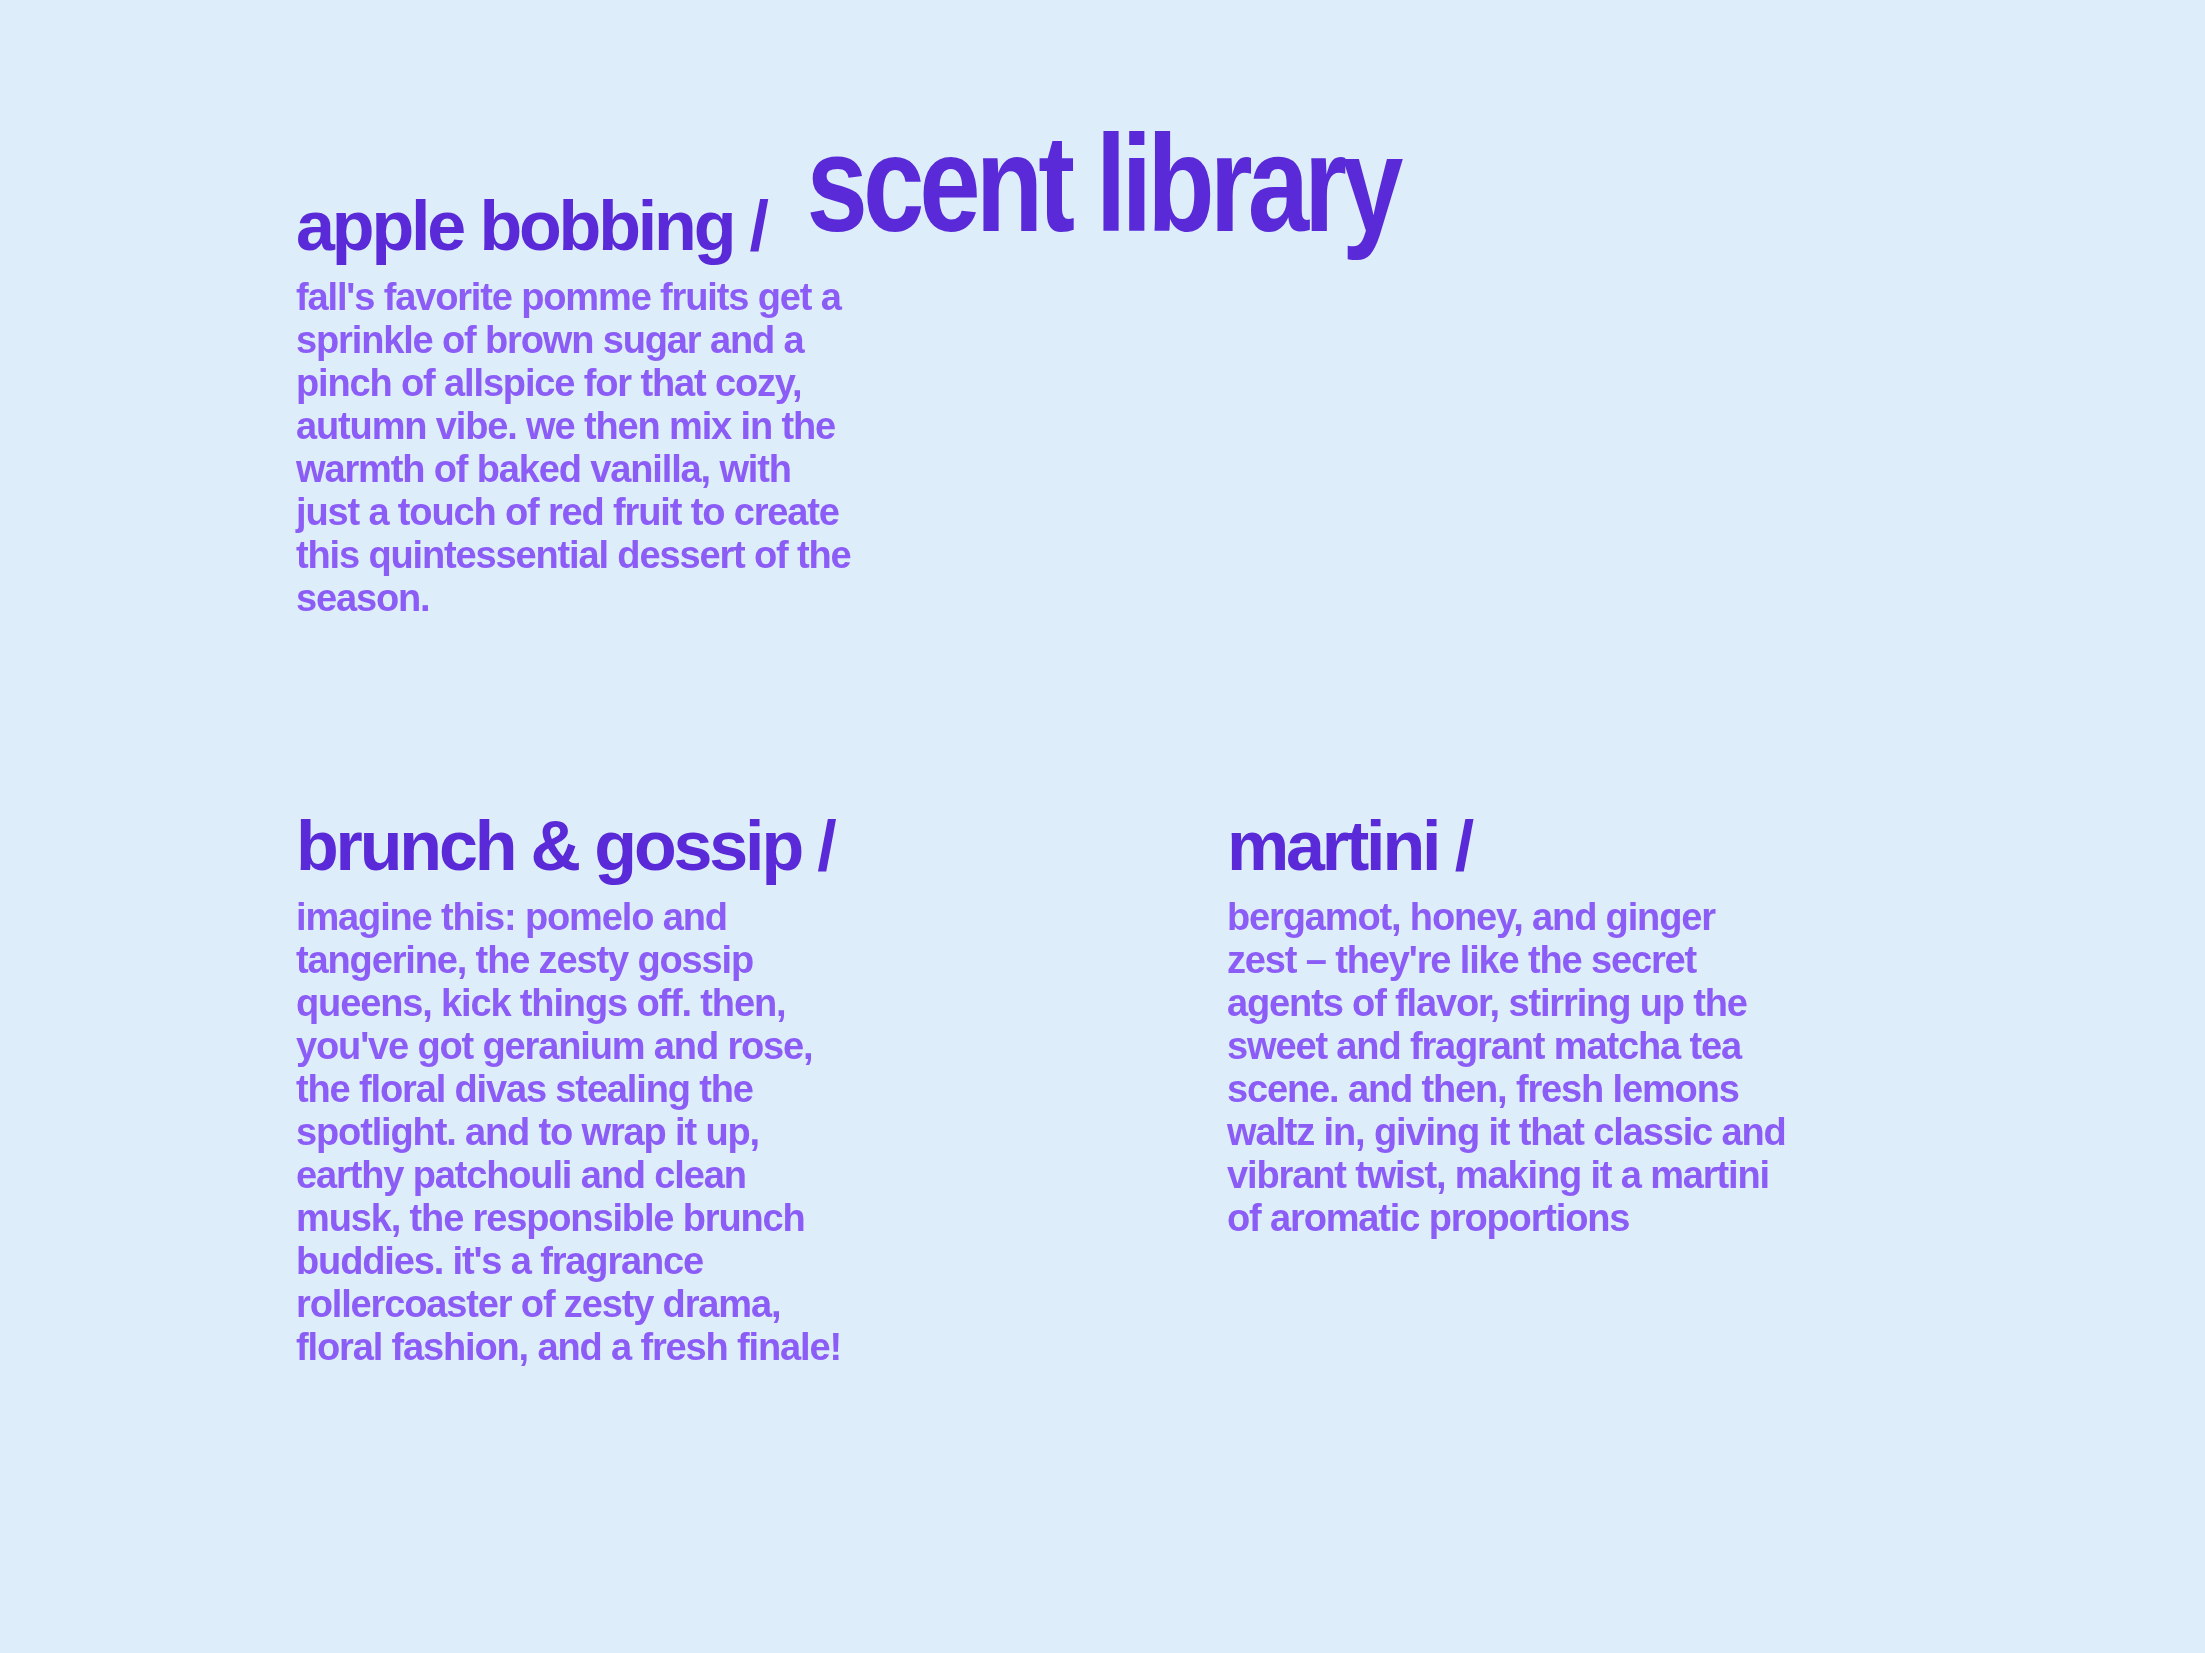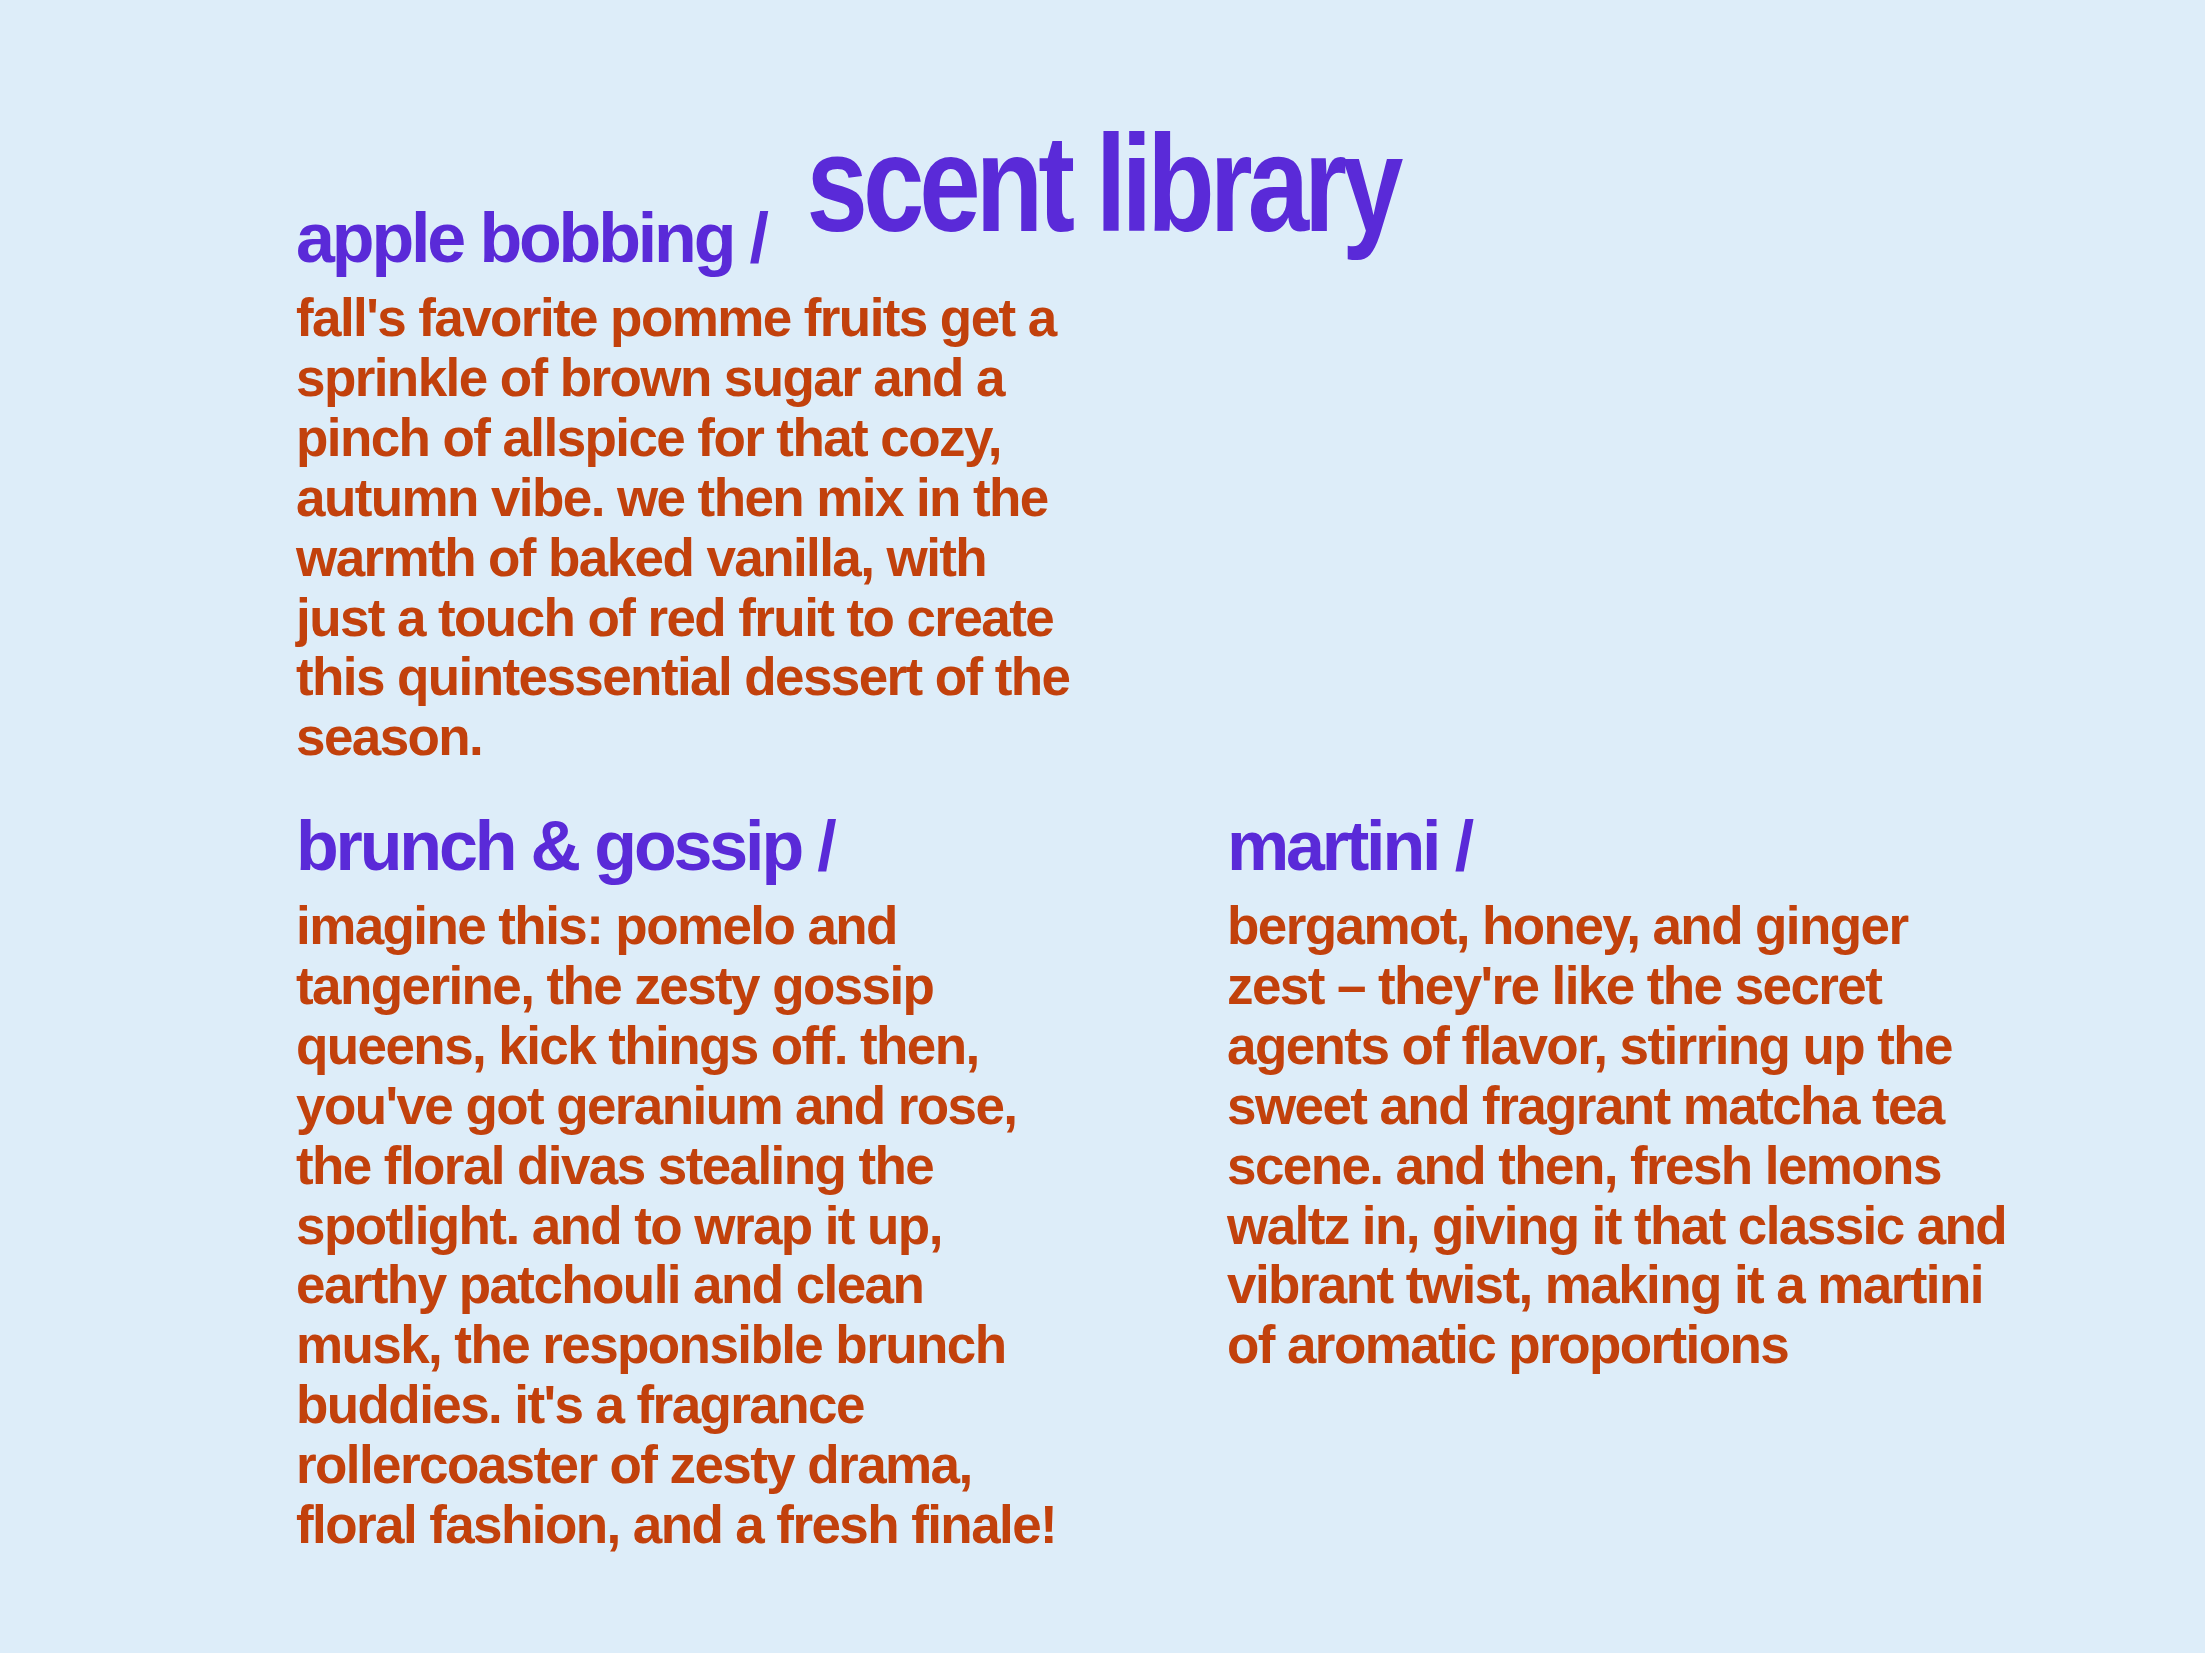--- a/index.html
+++ b/index.html
@@ -37,28 +37,28 @@
     margin: 0 0 5.7px 0;
     color: #5A2AD8;
     font-size: 70px;
     font-weight: 700;
     line-height: 1.25;
     letter-spacing: -0.045em;
     white-space: pre;
   }
   .scent-section .scent-body {
     margin: 0;
-    color: #c2410c;
-    font-size: 53px;
+    color: #8b5cf6;
+    font-size: 38px;
     font-weight: 600;
     line-height: 1.13;
     letter-spacing: -0.03em;
     white-space: pre; 
   }
-  #sec-apple   { left: 296px;  top: 183px; margin-top: 12px; }
+  #sec-apple   { left: 296px;  top: 183px; }
   #sec-fir     { left: 1183px; top: 183px; }
   #sec-brunch  { left: 296px;  top: 803px; }
   #sec-martini { left: 1183px; top: 803px; margin-left: 44px; }
 </style>
 </head>
 <body>
 
 <h1 class="page-title">scent library</h1>
 
 <section id="sec-apple" class="scent-section">

